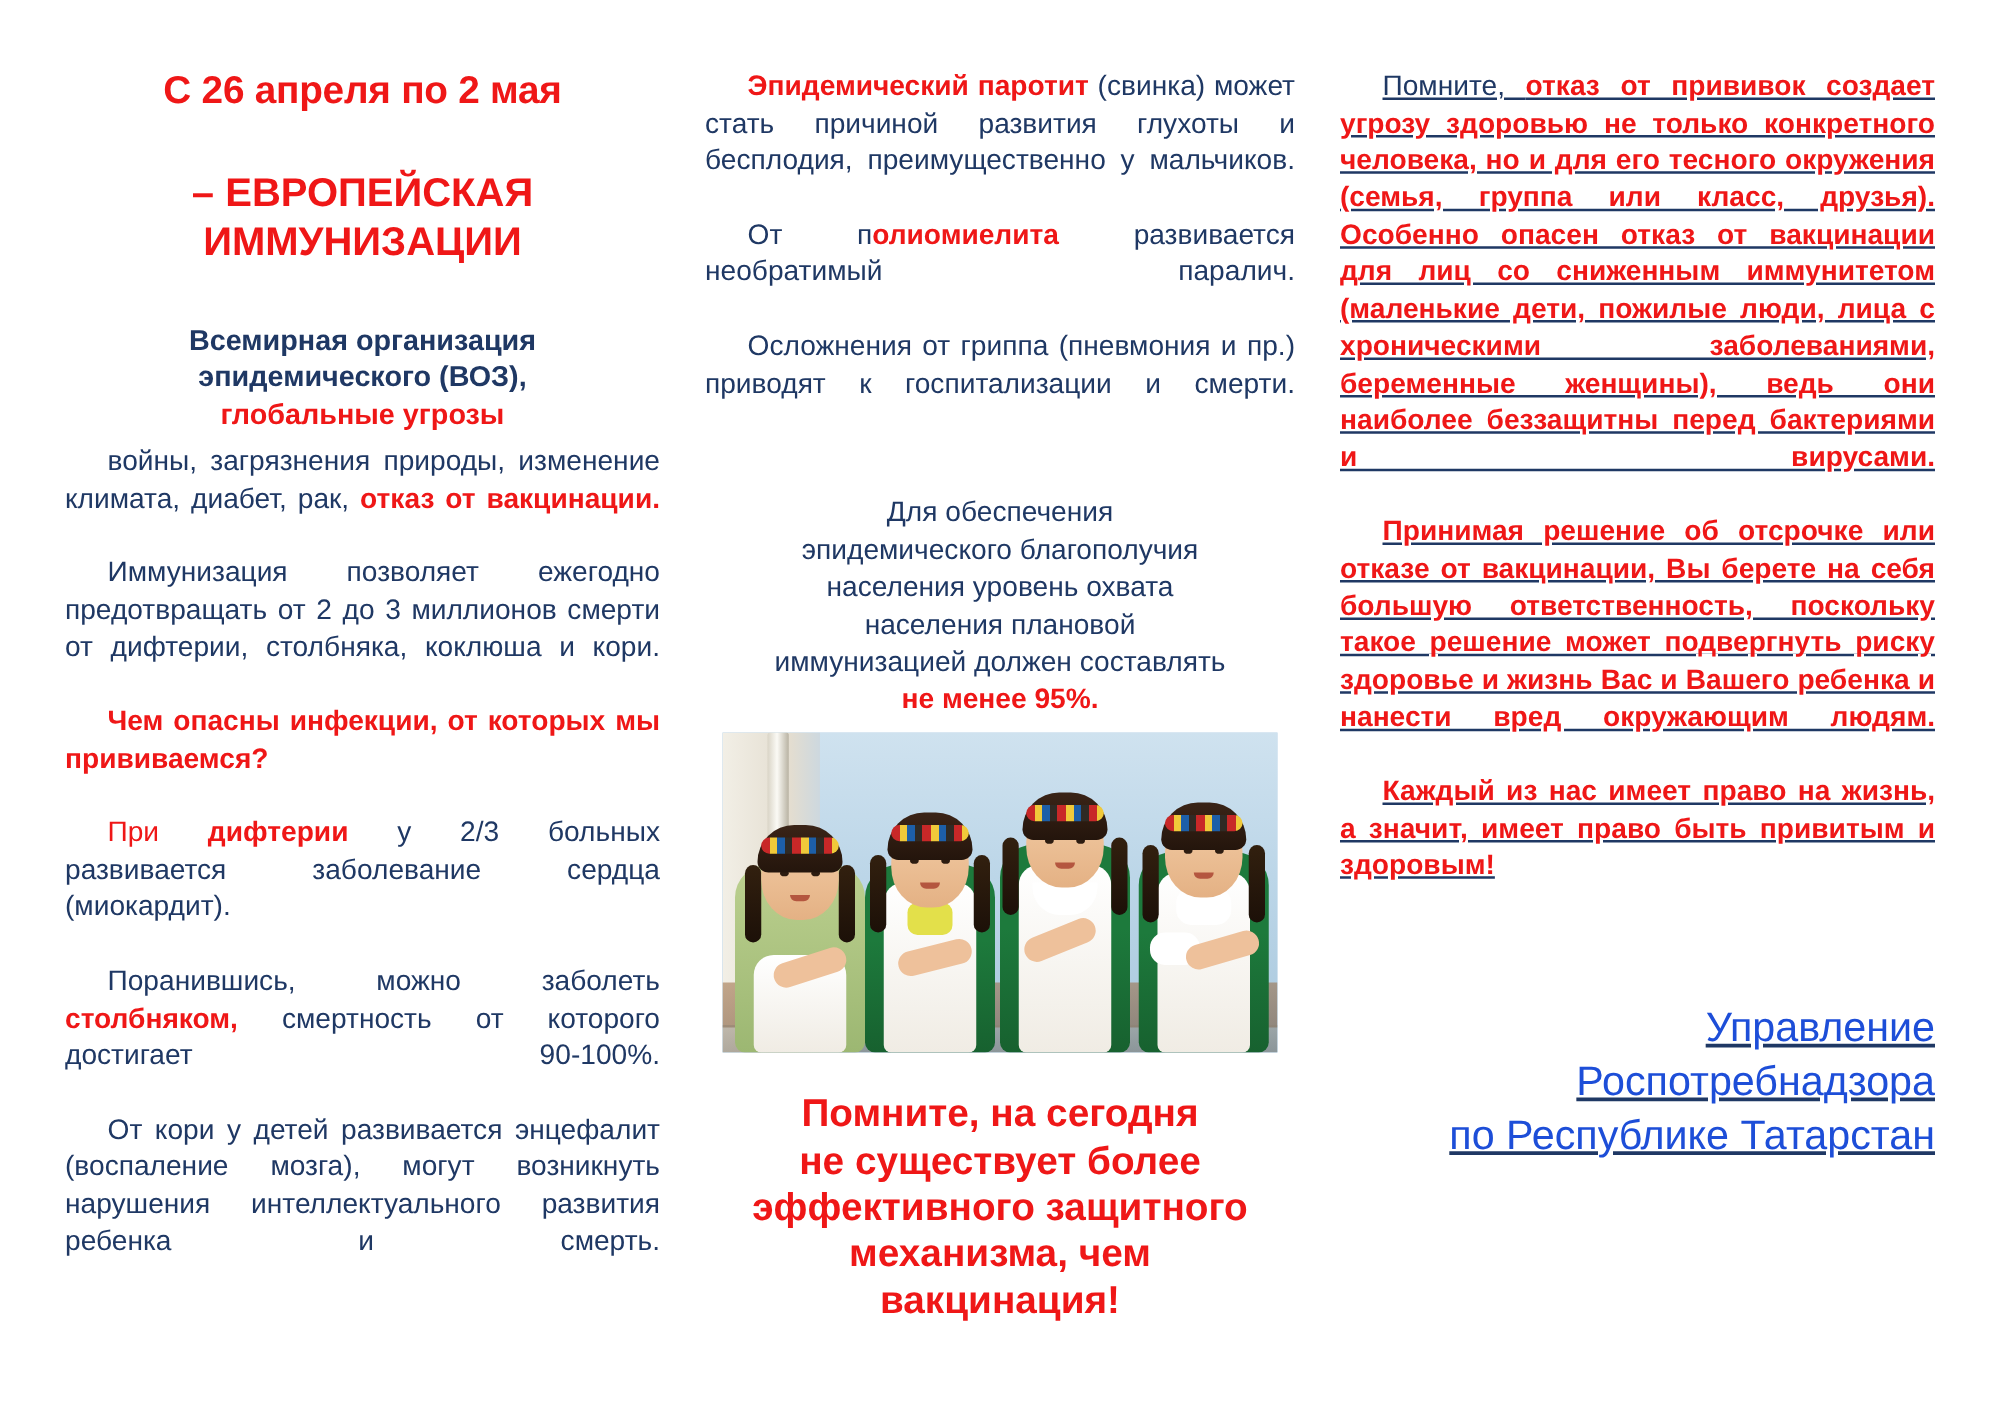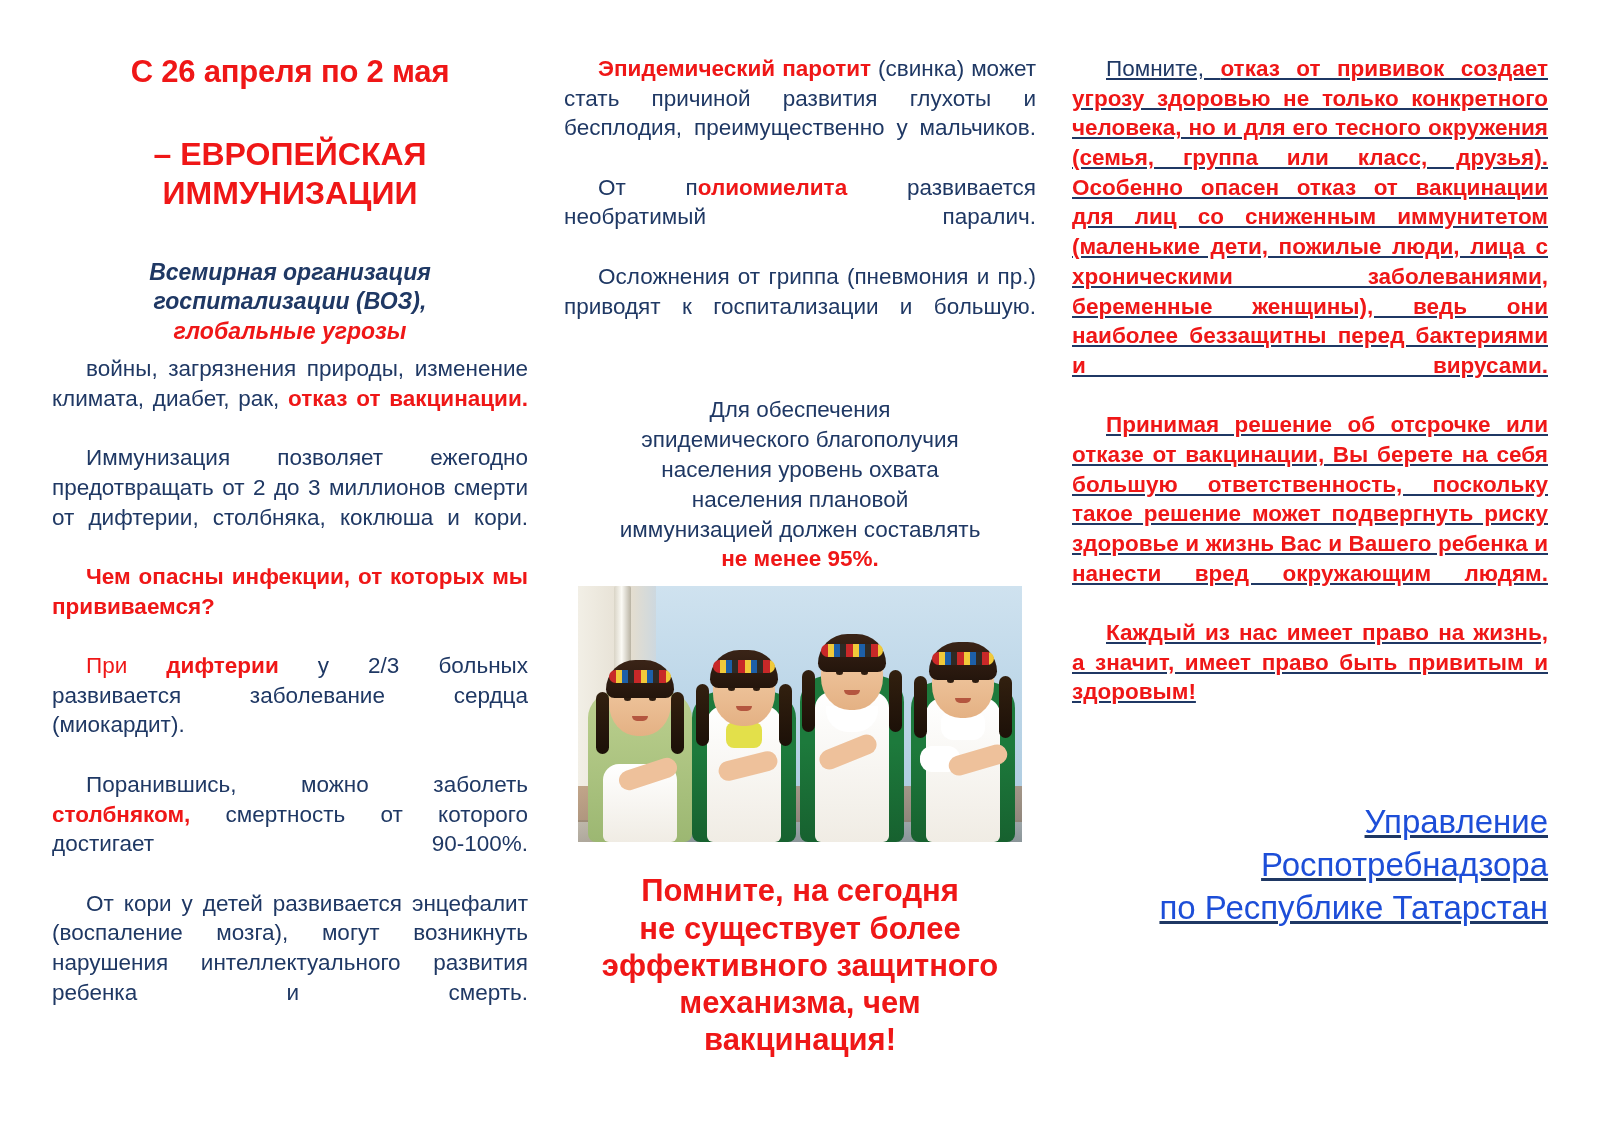--- a/index.html
+++ b/index.html
@@ -55,21 +55,20 @@
     line-height: 1.24;
     margin: 44px 0 0 0;
   }
   .who-head {
     font-weight: bold;
     font-size: 23px;
     text-align: center;
     line-height: 1.28;
     margin: 44px 0 0 0;
     color: #1f3864;
-    font-style: italic;
   }
   .who-head .red { color: #ef1717; }
 
   
   p.body {
     font-size: 22.5px;
     line-height: 1.32;
     text-align: justify;
     text-justify: inter-word;
     text-indent: 34px;
@@ -226,21 +225,21 @@
       <span>С 26 апреля по 2 мая</span>
     </div>
 
     <div class="title-head">
       <div>– ЕВРОПЕЙСКАЯ</div>
       <div>ИММУНИЗАЦИИ</div>
     </div>
 
     <div class="who-head">
       <div>Всемирная организация</div>
-      <div>госпитализации (ВОЗ),</div>
+      <div>эпидемического (ВОЗ),</div>
       <div class="red">глобальные угрозы</div>
     </div>
 
     <p class="body" style="margin-top:8px;">
       <span>войны, загрязнения природы, изменение климата, диабет, рак, </span><span class="redb">отказ от вакцинации.</span>
     </p>
 
     <p class="body">
       <span>Иммунизация позволяет ежегодно предотвращать от 2 до 3 миллионов смерти от дифтерии, столбняка, коклюша и кори.</span>
     </p>
@@ -266,21 +265,21 @@
 
     <p class="body" style="margin-top:10px;">
       <span class="redb">Эпидемический паротит</span><span> (свинка) может стать причиной развития глухоты и бесплодия, преимущественно у мальчиков.</span>
     </p>
 
     <p class="body">
       <span>От п</span><span class="redb">олиомиелита</span><span> развивается необратимый паралич.</span>
     </p>
 
     <p class="body">
-      <span>Осложнения от гриппа (пневмония и пр.) приводят к госпитализации и большую.</span>
+      <span>Осложнения от гриппа (пневмония и пр.) приводят к госпитализации и смерти.</span>
     </p>
 
     <div class="centered-note">
       <div>Для обеспечения</div>
       <div>эпидемического благополучия</div>
       <div>населения уровень охвата</div>
       <div>населения плановой</div>
       <div>иммунизацией должен составлять</div>
       <div class="redb">не менее 95%.</div>
     </div>

